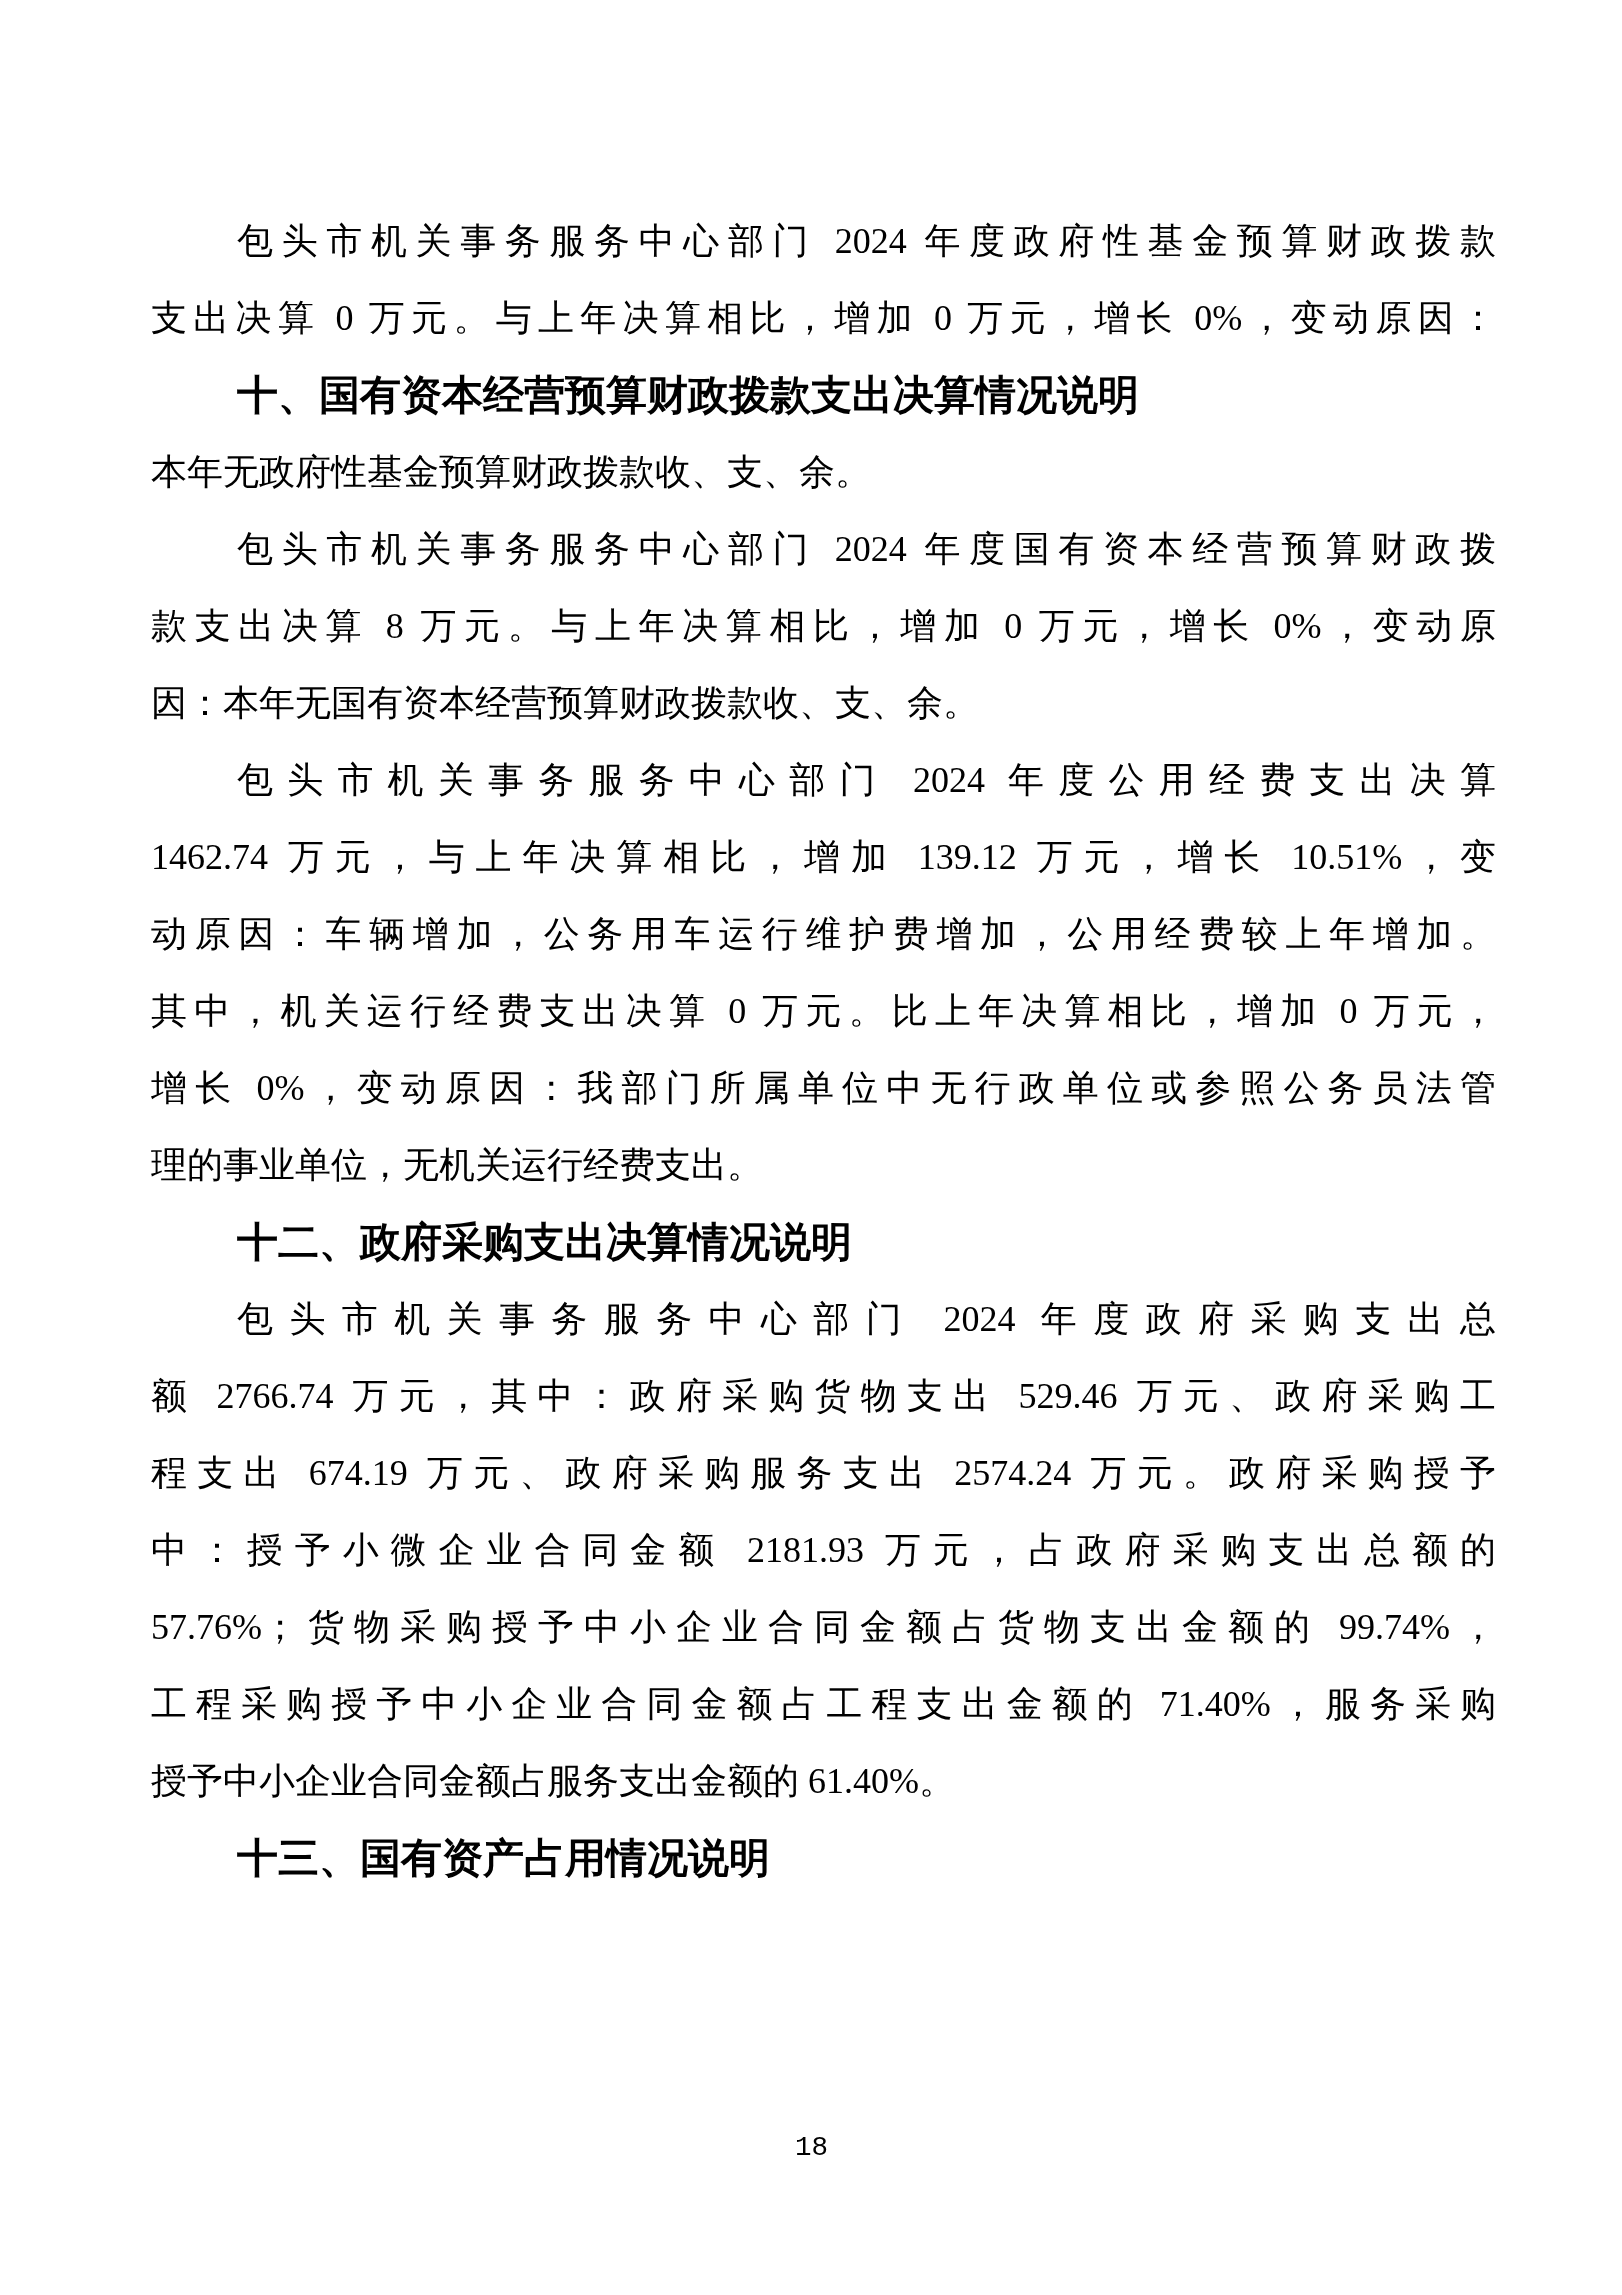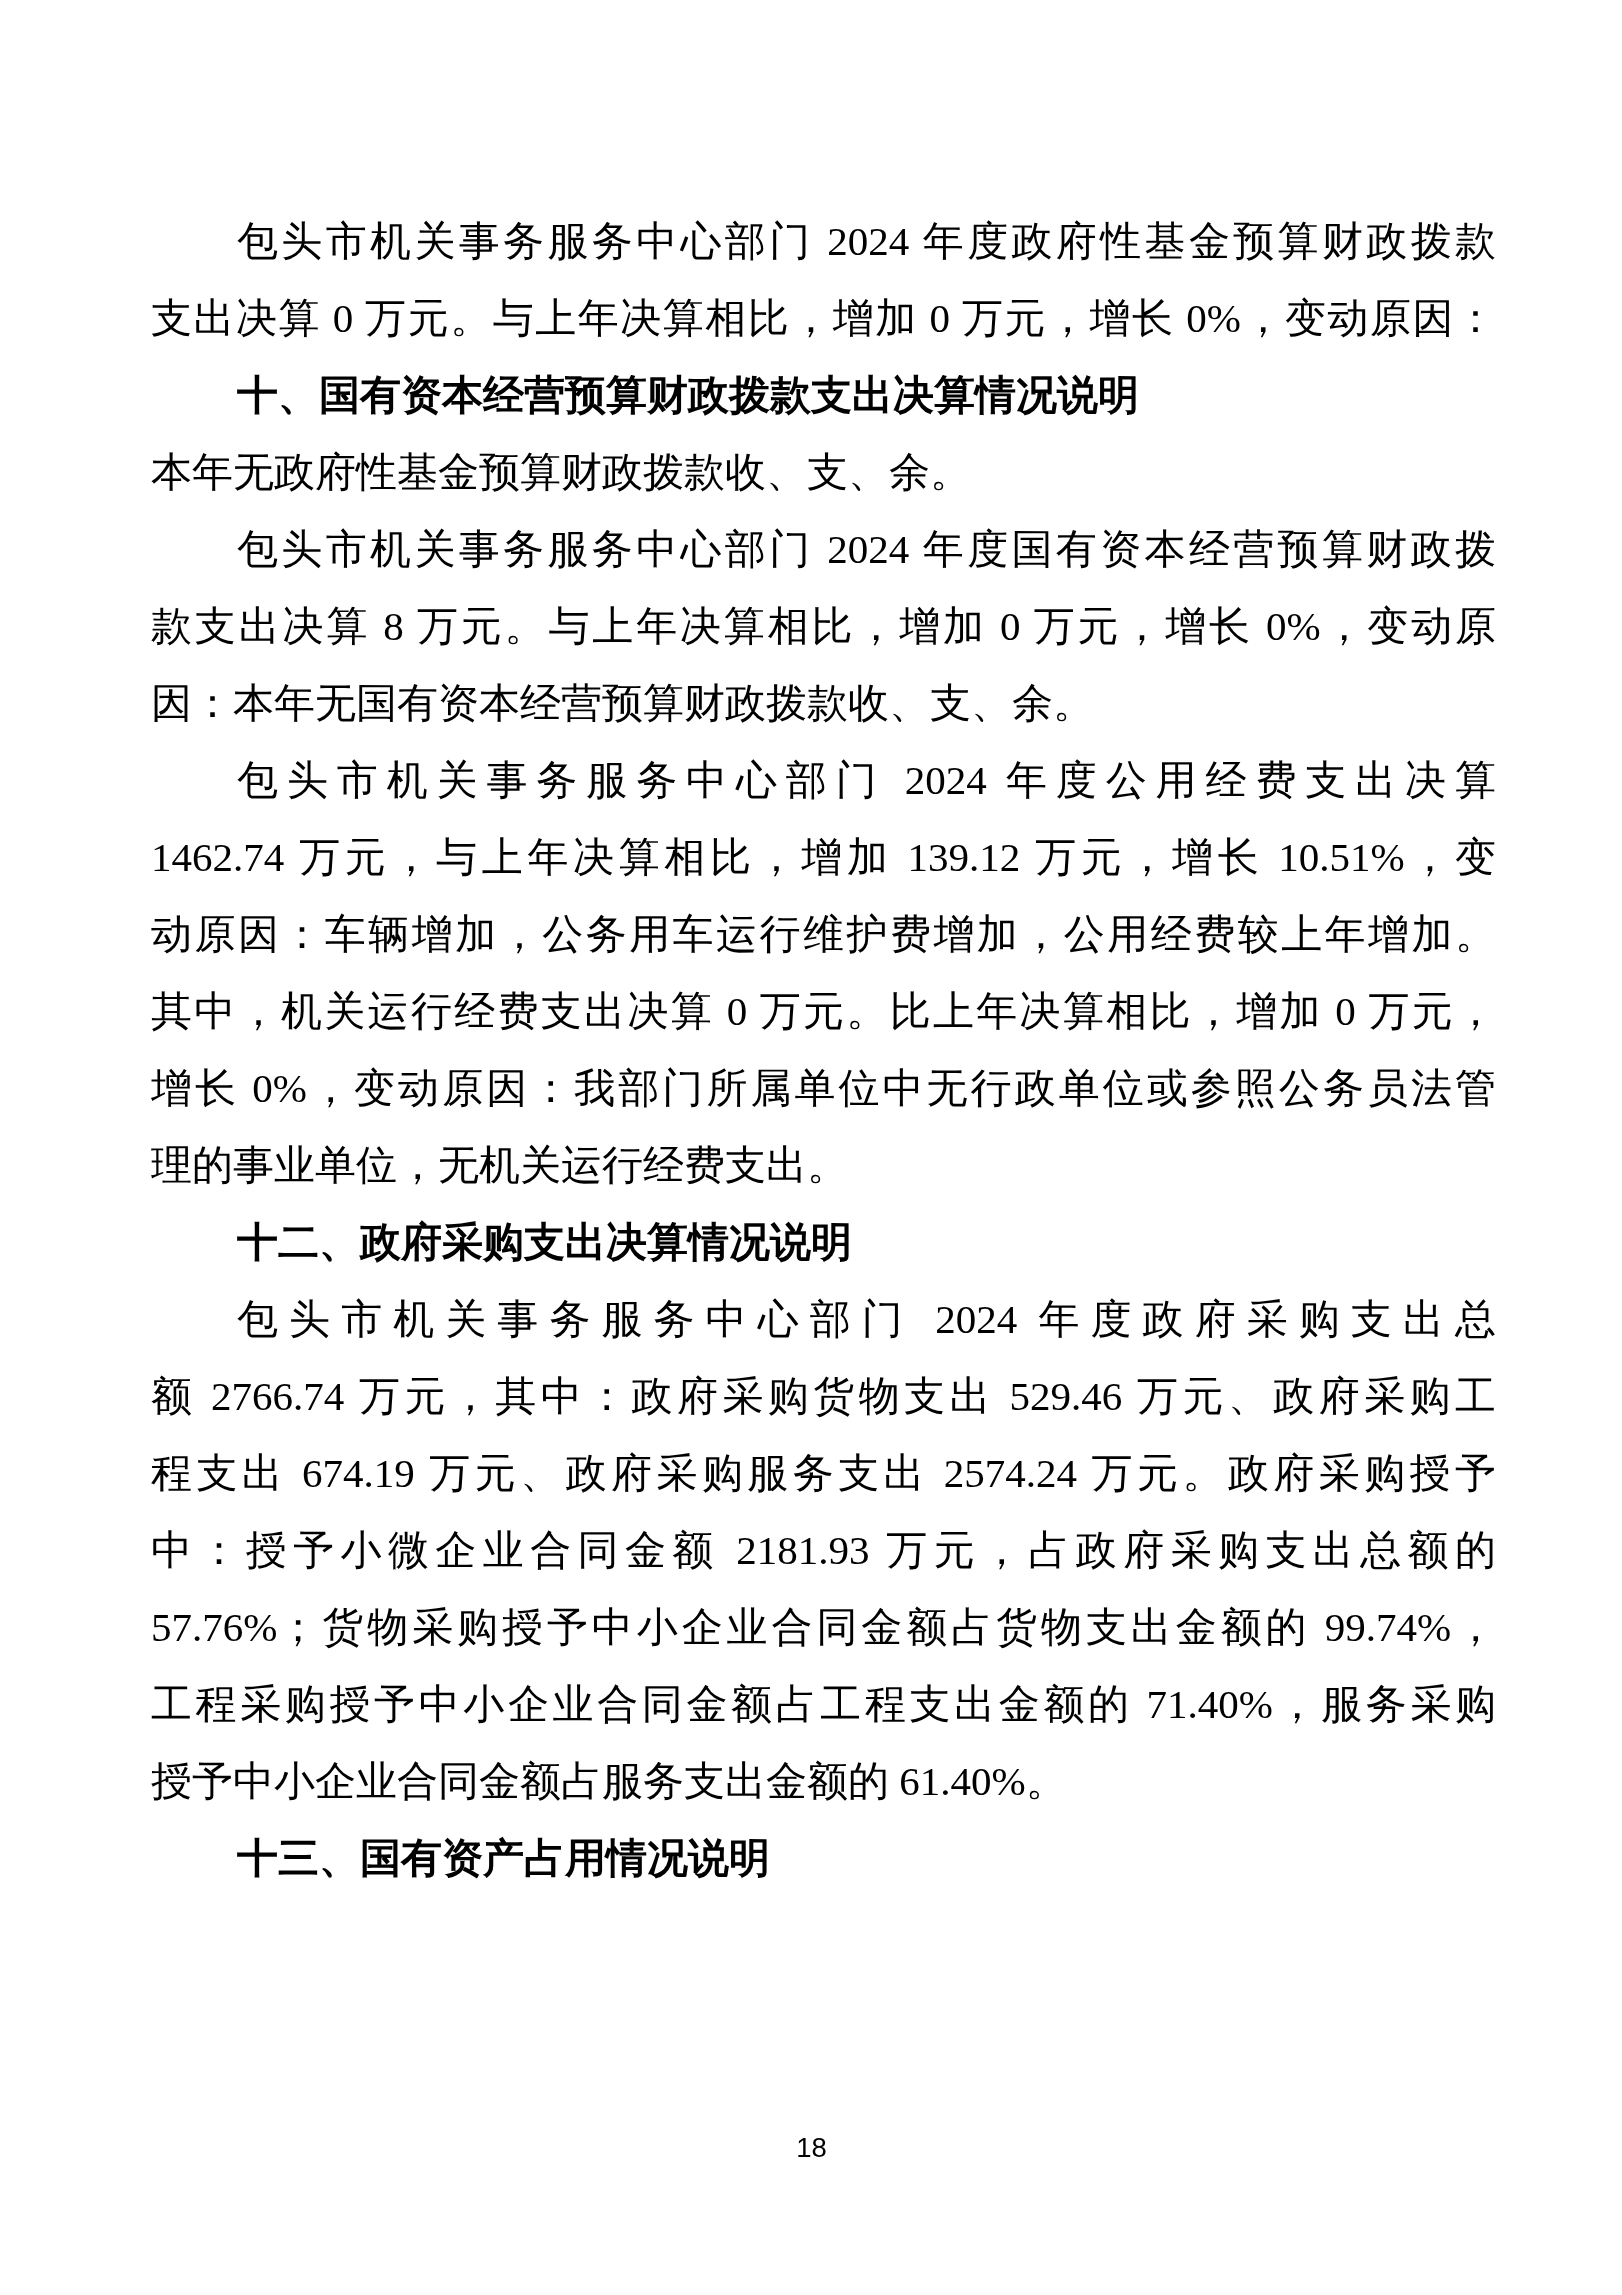--- a/index.html
+++ b/index.html
@@ -18,21 +18,21 @@
   }
   .content {
     position: absolute;
     left: 151px;
     top: 203px;
     width: 1345px;
   }
   .ln {
     height: 77px;
     line-height: 77px;
-    font-size: 41px;
+    font-size: 36px;
     color: #000000;
     overflow: hidden;
   }
   
   .j {
     text-align: justify;
     text-align-last: justify;
     text-justify: inter-character;
   }
   
@@ -50,21 +50,21 @@
   }
   .pagenum {
     position: absolute;
     top: 2128px;
     left: 0;
     width: 1623px;
     height: 39px;
     line-height: 39px;
     text-align: center;
     font-size: 27.5px;
-    font-family: Liberation Sans, sans-serif;
+    font-family: Liberation Mono, monospace;
     color: #000000;
   }
 </style>
 </head>
 <body>
 
 <div class="page">
   <div class="content">
     <div class="ln j ind">包头市机关事务服务中心部门 2024 年度政府性基金预算财政拨款</div>
     <div class="ln j">支出决算 0 万元。与上年决算相比，增加 0 万元，增长 0%，变动原因：</div>

